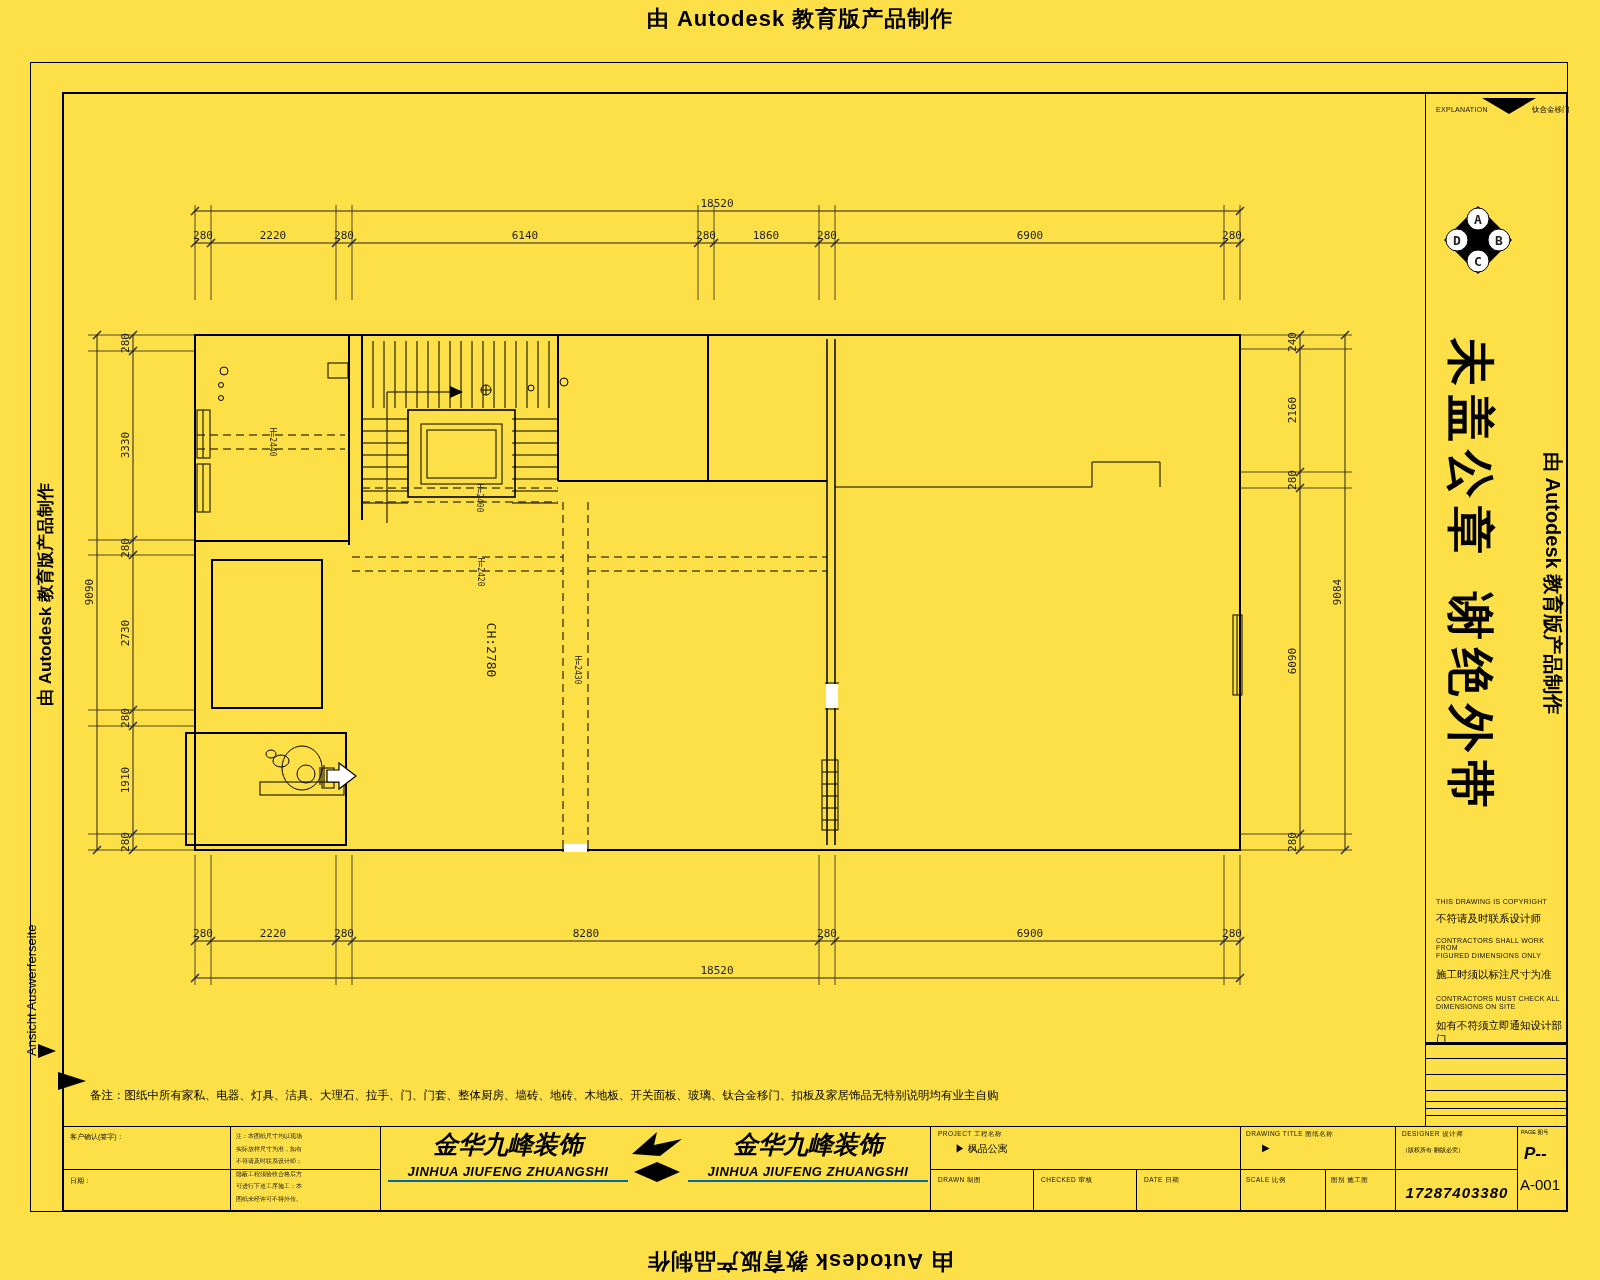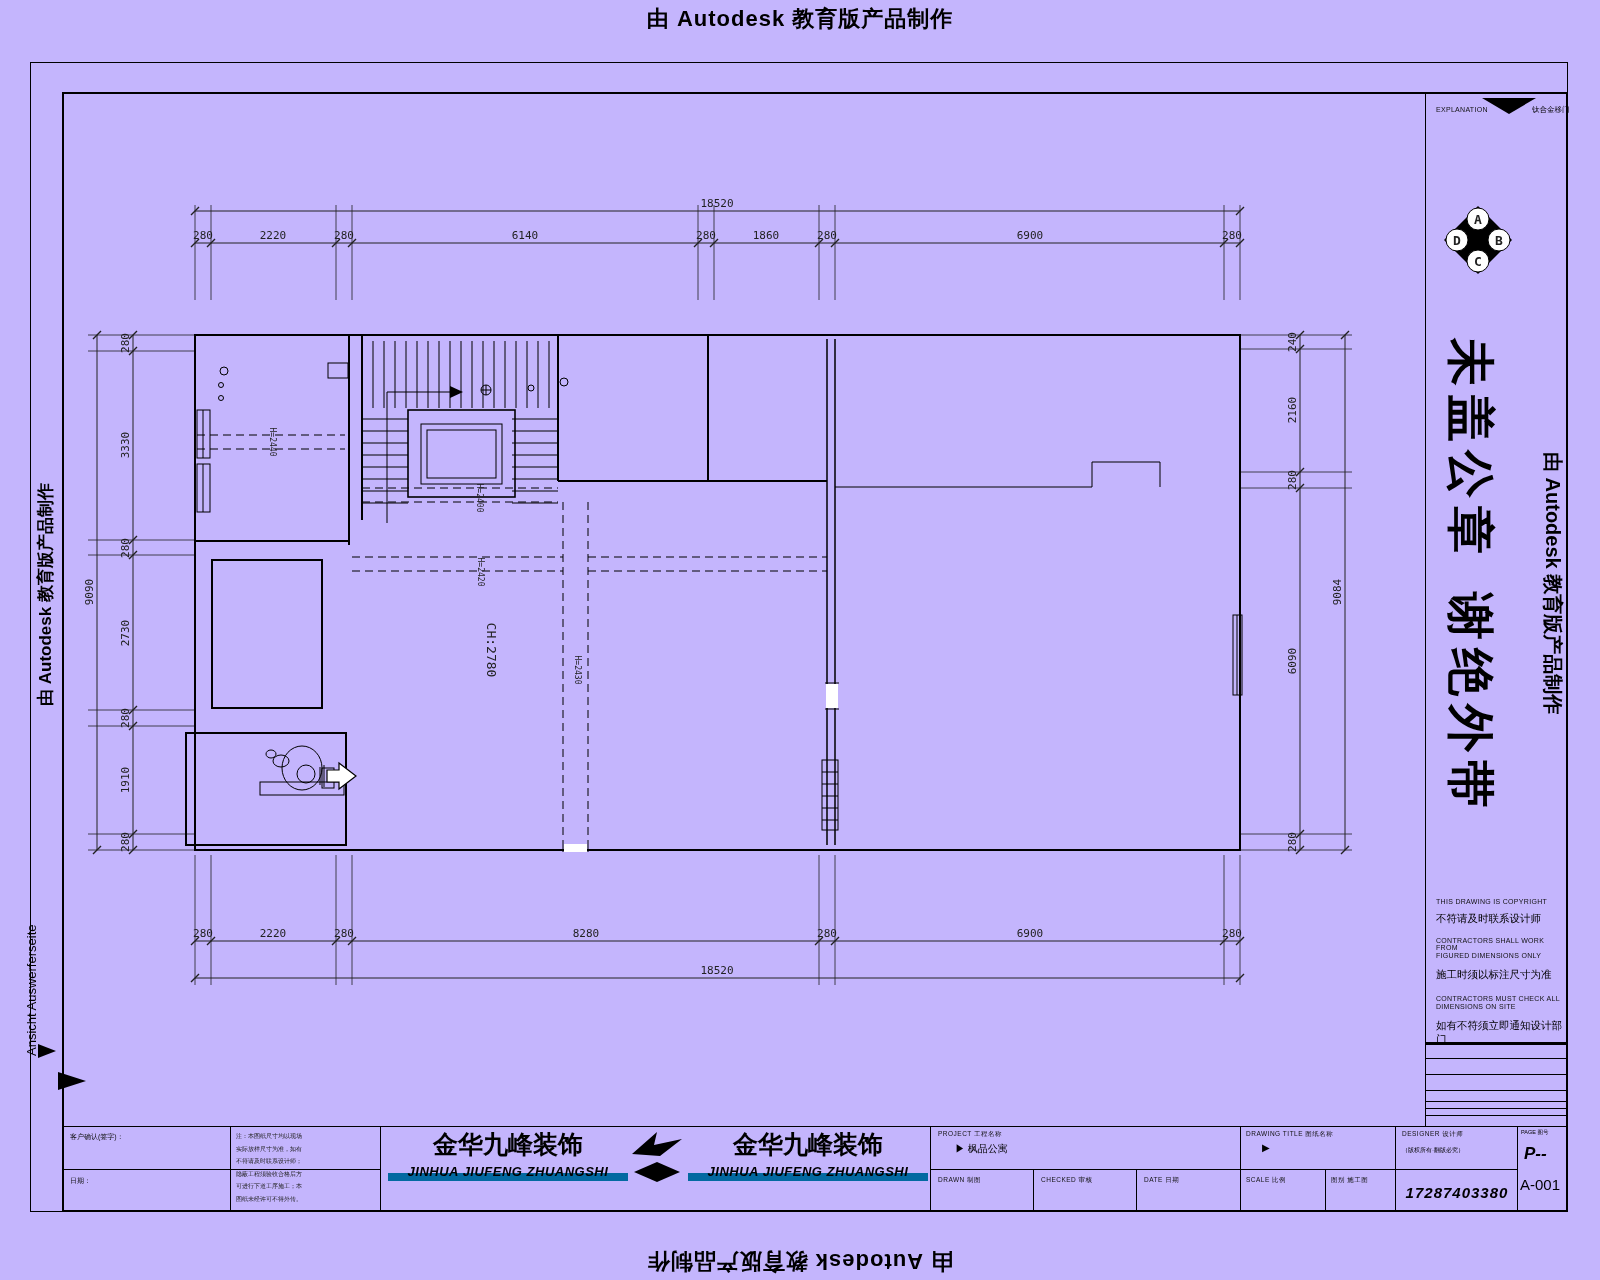--- a/index.html
+++ b/index.html
@@ -1,30 +1,30 @@
 <!DOCTYPE html>
 <html><head>
 <meta charset="utf-8">
 <style>
   html,body{margin:0;padding:0;background:#fff;}
-  #sheet{position:relative;width:1600px;height:1280px;background:#c4b5fd;overflow:hidden;
+  #sheet{position:relative;width:1600px;height:1280px;background:#fde047;overflow:hidden;
          font-family:"Liberation Sans",sans-serif;color:#000;}
   .abs{position:absolute;white-space:nowrap;}
   .banner{font-size:22px;font-weight:bold;letter-spacing:1px;}
   .rot90{transform:rotate(90deg);transform-origin:0 0;}
   .rotm90{transform:rotate(-90deg);transform-origin:0 0;}
   .frame{position:absolute;box-sizing:border-box;}
   .vline{position:absolute;width:0;border-left:1.5px solid #000;}
   .hline{position:absolute;height:0;border-top:1px solid #000;}
   .hline.thick{border-top:3px solid #000;}
   .tinytxt{font-size:7px;color:#111;}
   .cell-label{font-size:6.5px;color:#111;letter-spacing:.5px;}
   .fineprint{font-size:6px;line-height:12.5px;color:#222;}
-  .cn-name{font-family:"DejaVu Serif",serif;font-weight:bold;font-size:25px;
-           text-align:center;border-bottom:8px solid #0369a1;padding-bottom:12px;}
+  .cn-name{font-family:"DejaVu Serif",serif;font-weight:bold;font-style:italic;font-size:25px;
+           text-align:center;border-bottom:2px solid #0369a1;padding-bottom:19px;}
   .en-name{font-weight:bold;font-style:italic;font-size:13px;text-align:center;letter-spacing:.5px;}
   .cp-en{font-size:7px;color:#111;letter-spacing:.3px;}
   .cp-zh{font-size:10.5px;color:#000;}
   .stamp{font-size:48px;font-weight:bold;letter-spacing:8px;color:#000;}
   .notes{font-size:11.5px;color:#000;}
   .phone{font-size:15px;font-weight:bold;font-style:italic;letter-spacing:1px;}
   svg text{font-family:"DejaVu Sans Mono",monospace;fill:#222;}
 </style>
 </head>
 <body>
@@ -216,20 +216,21 @@
   <div class="hline" style="left:1425px;top:1058px;width:143px;"></div>
   <div class="hline" style="left:1425px;top:1074px;width:143px;"></div>
   <div class="hline" style="left:1425px;top:1090px;width:143px;"></div>
   <div class="hline" style="left:1425px;top:1101px;width:143px;"></div>
   <div class="hline" style="left:1425px;top:1108px;width:143px;"></div>
   <div class="hline" style="left:1425px;top:1115px;width:143px;"></div>
 
   <svg class="abs" style="left:58px;top:1072px;" width="28" height="18">
     <polygon points="0,0 28,9 0,18" fill="#000"></polygon>
   </svg>
+  <div class="abs notes" style="left:90px;top:1088px;">备注：图纸中所有家私、电器、灯具、洁具、大理石、拉手、门、门套、整体厨房、墙砖、地砖、木地板、开关面板、玻璃、钛合金移门、扣板及家居饰品无特别说明均有业主自购</div>
 
   <div class="hline" style="left:62px;top:1126px;width:1506px;border-top-width:1.5px;"></div>
   <div class="hline" style="left:62px;top:1169px;width:318px;"></div>
   <div class="hline" style="left:930px;top:1169px;width:587px;"></div>
   <div class="vline" style="left:230px;top:1126px;height:86px;border-left-width:1px;"></div>
   <div class="vline" style="left:380px;top:1126px;height:86px;border-left-width:1px;"></div>
   <div class="vline" style="left:930px;top:1126px;height:86px;border-left-width:1px;"></div>
   <div class="vline" style="left:1240px;top:1126px;height:86px;border-left-width:1px;"></div>
   <div class="vline" style="left:1395px;top:1126px;height:86px;border-left-width:1px;"></div>
   <div class="vline" style="left:1517px;top:1126px;height:86px;border-left-width:1px;"></div>

